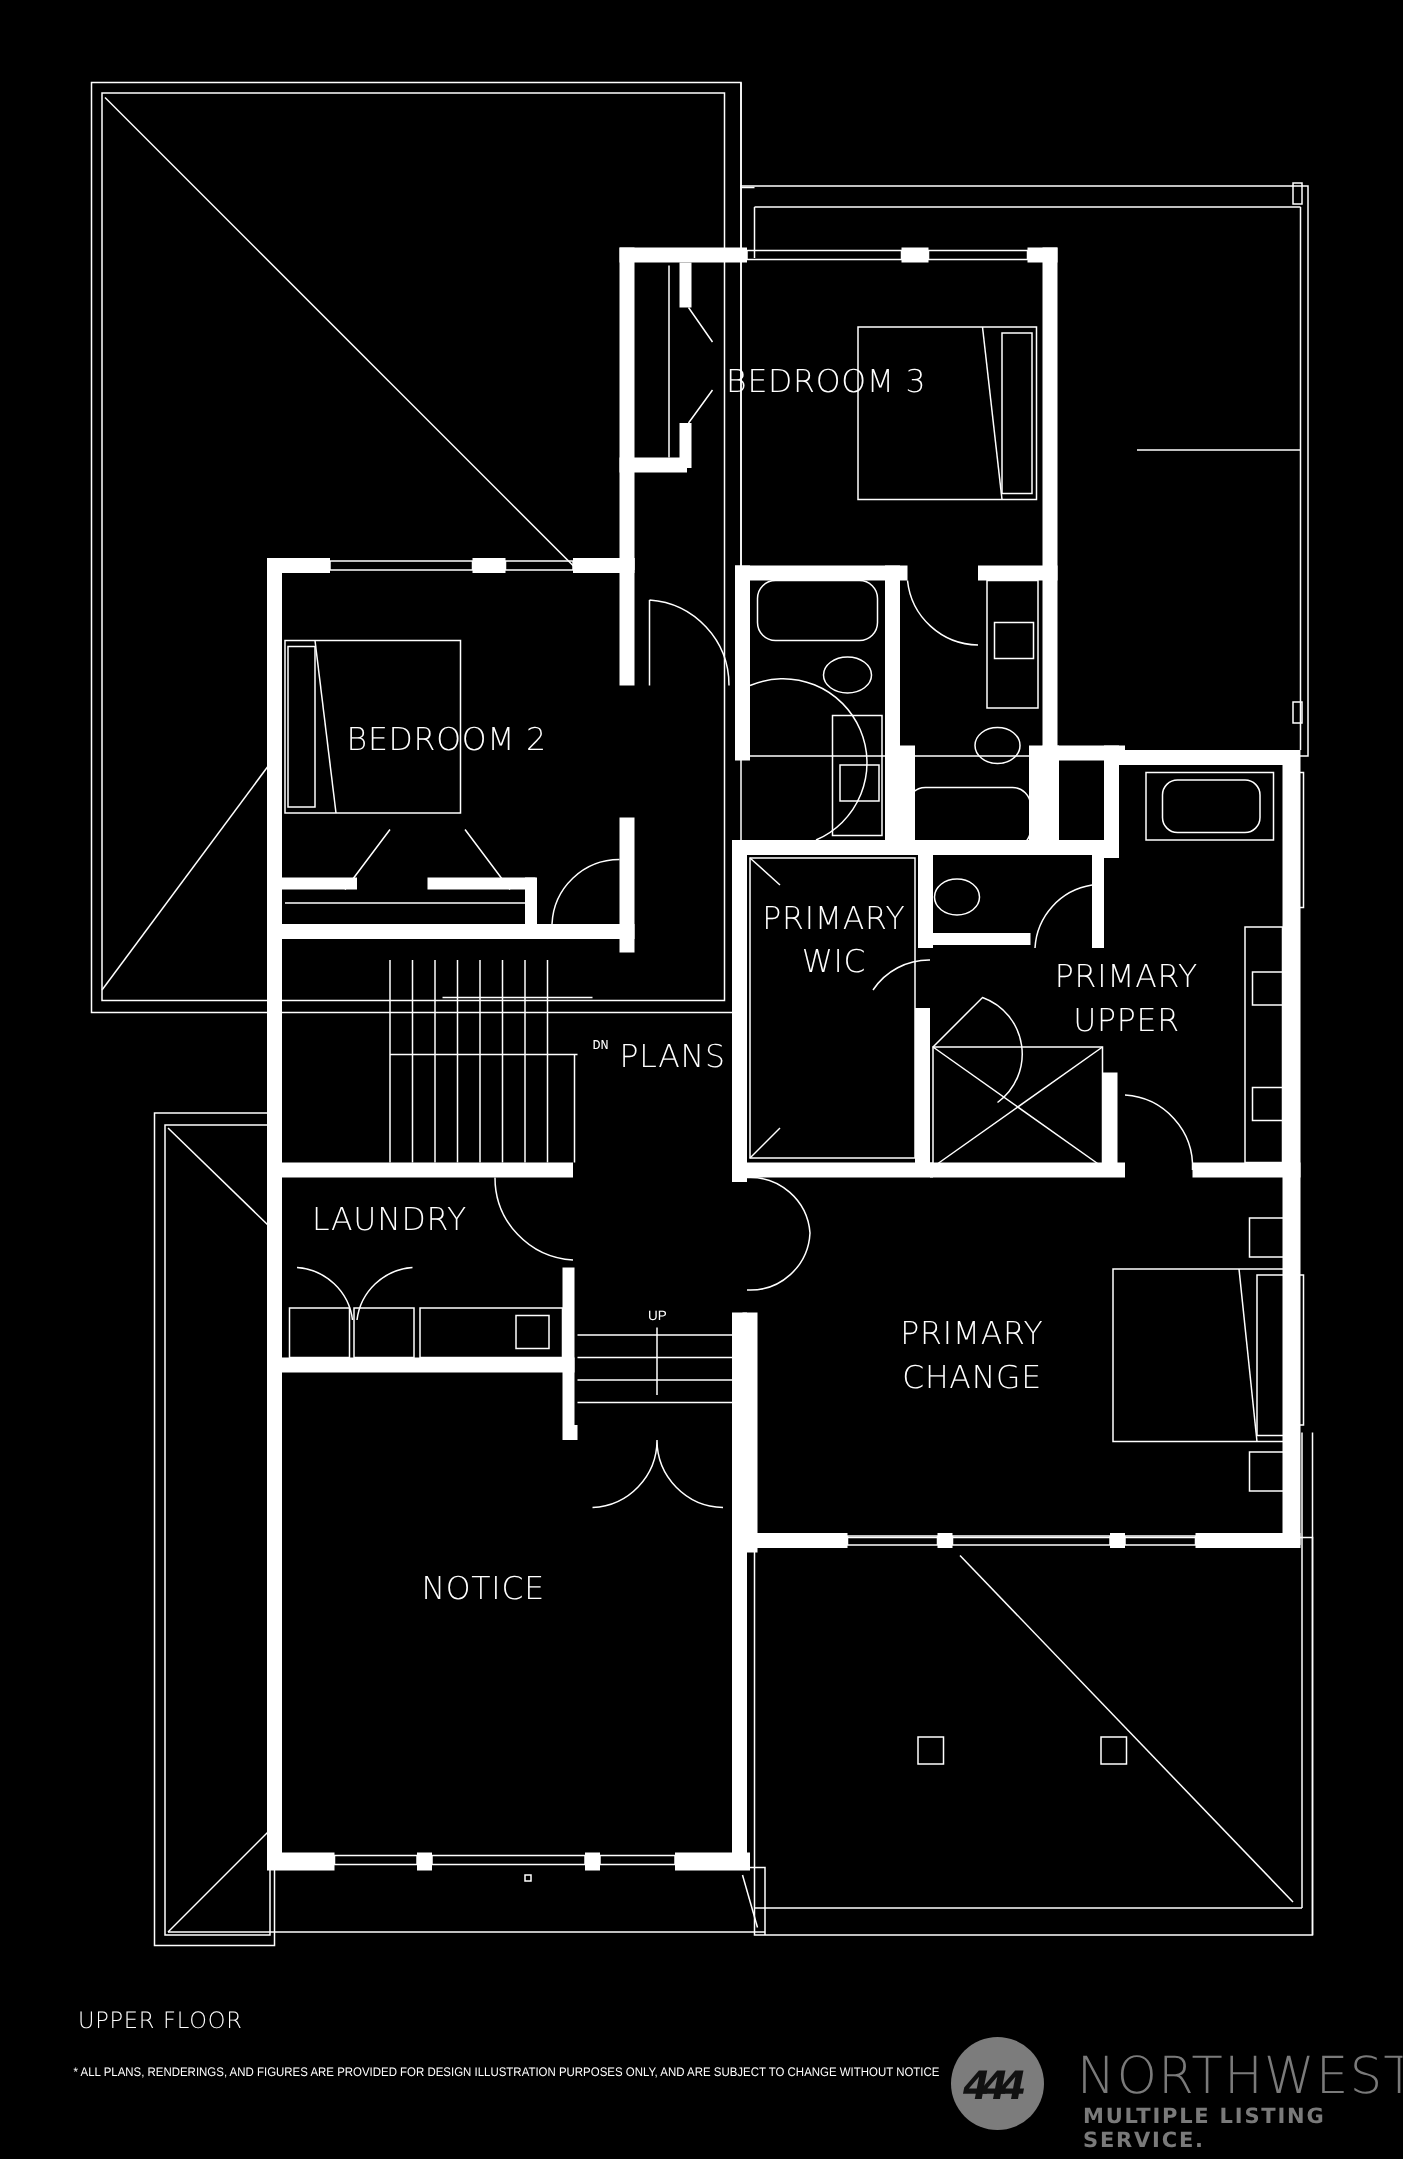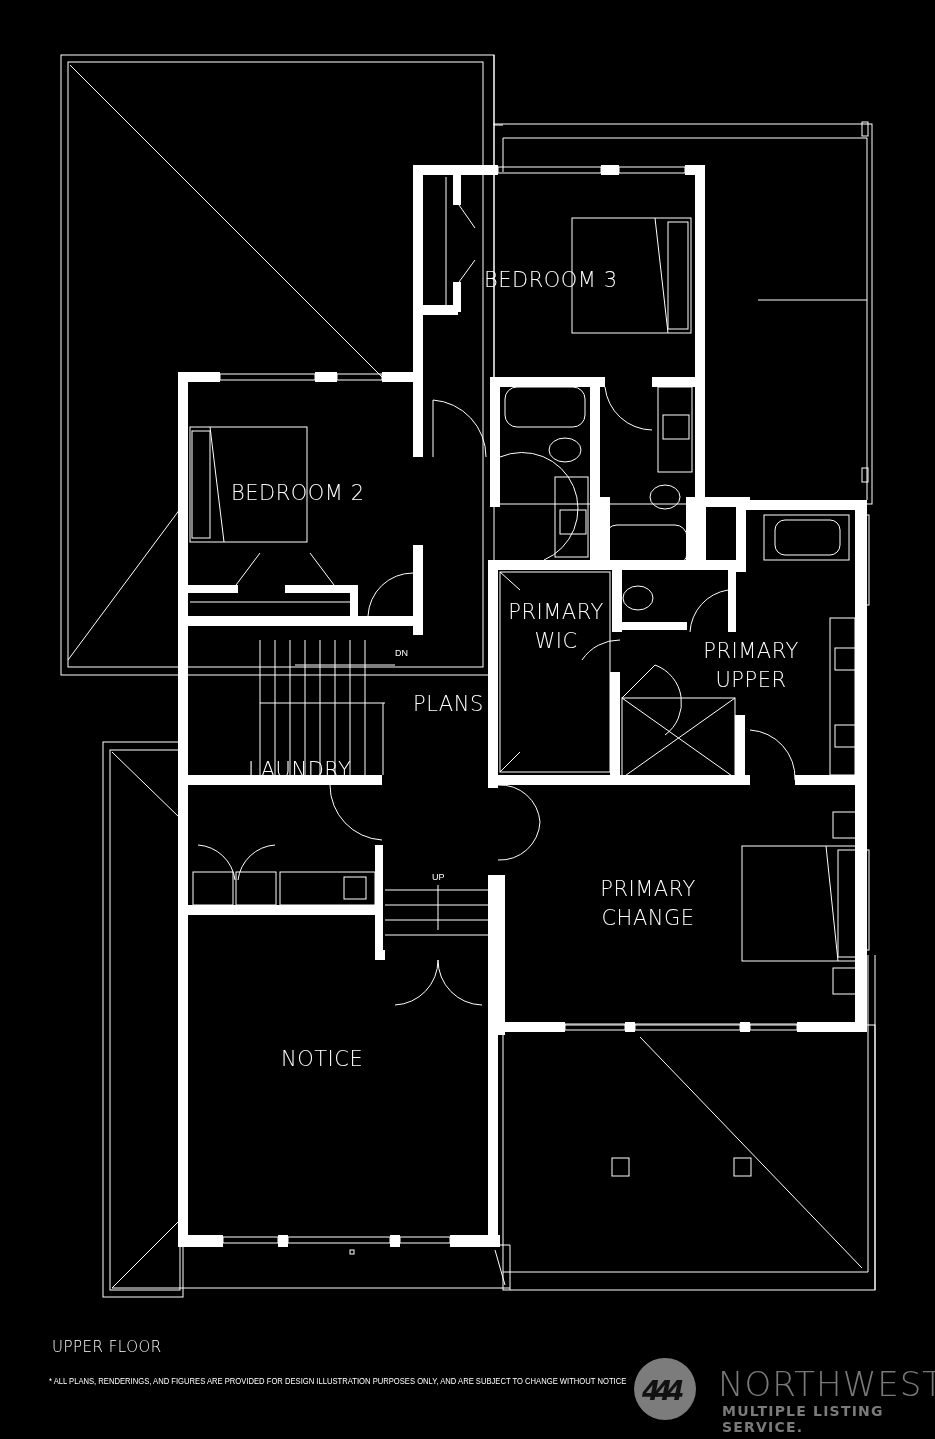--- a/index.html
+++ b/index.html
@@ -215,39 +215,39 @@
     <line x1="290" y1="640" x2="290" y2="775"></line>
     <line x1="305" y1="640" x2="305" y2="775"></line>
     <line x1="320" y1="640" x2="320" y2="775"></line>
     <line x1="335" y1="640" x2="335" y2="775"></line>
     <line x1="350" y1="640" x2="350" y2="775"></line>
     <line x1="365" y1="640" x2="365" y2="775"></line>
     <line x1="295" y1="665" x2="395" y2="665"></line>
   </g>
 </svg>
 
-<div class="room-label lg" style="left:484px; top:266px;">BEDROOM 3</div>
+<div class="room-label lg" style="left:484px; top:240px;">BEDROOM 3</div>
 <div class="room-label lg" style="left:231px; top:479px;">BEDROOM 2</div>
 <div class="room-label lg" style="left:502px; top:598px; width:108px;">
   <div>PRIMARY</div>
   <div>WIC</div>
 </div>
 <div class="room-label lg" style="left:695px; top:637px; width:112px;">
   <div>PRIMARY</div>
   <div>UPPER</div>
 </div>
 <div class="room-label lg" style="left:413px; top:690px;">PLANS</div>
-<div class="room-label lg" style="left:208px; top:756px;margin-left:40px;">LAUNDRY</div>
+<div class="room-label lg" style="left:208px; top:799px;">LAUNDRY</div>
 <div class="room-label lg" style="left:578px; top:875px; width:140px;">
   <div>PRIMARY</div>
   <div>CHANGE</div>
 </div>
 <div class="room-label lg" style="left:281px; top:1045px;">NOTICE</div>
 
-<div class="small" style="left:395px; top:648px;">DN</div>
+<div class="small" style="left:395px; top:692px;font-family:Liberation Mono, monospace;">DN</div>
 <div class="small" style="left:432px; top:872px;">UP</div>
 
 <div class="logo">
   <div class="logo-circle"></div>
   <div class="logo-glyph">444</div>
   <div class="logo-word">NORTHWEST</div>
   <div class="logo-sub">MULTIPLE LISTING SERVICE.</div>
 </div>
 
 <div class="title">UPPER FLOOR</div>

